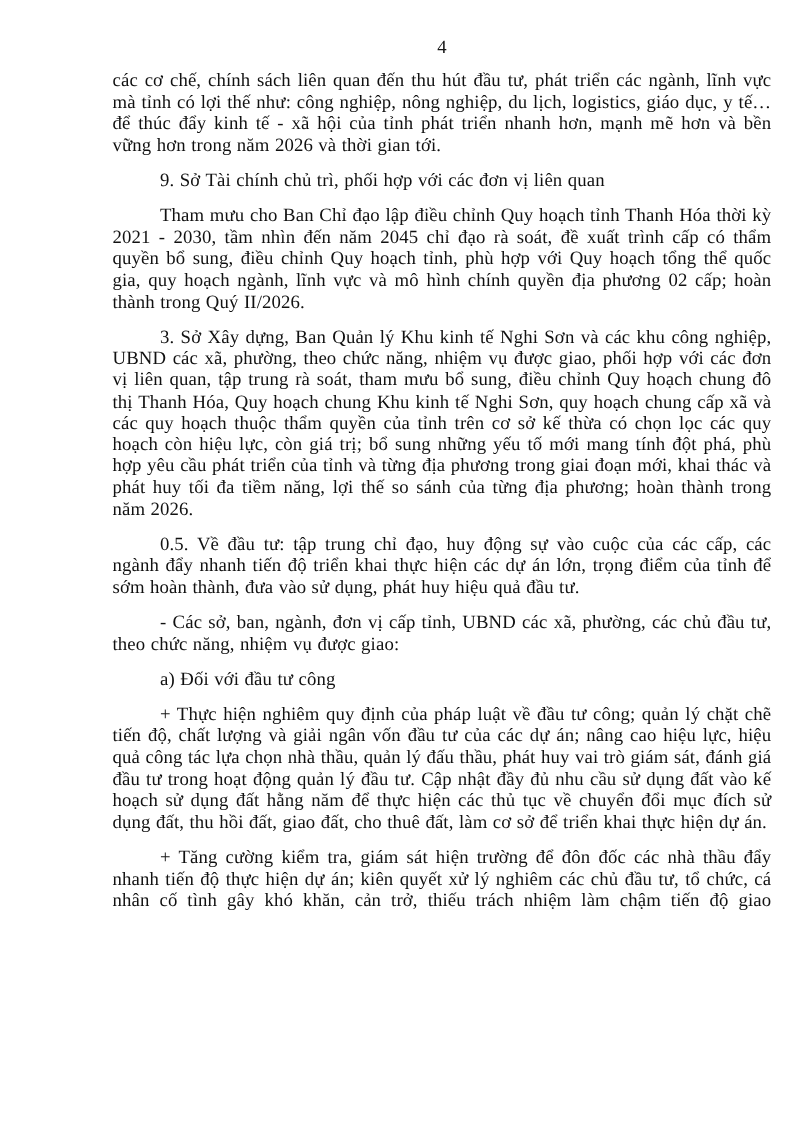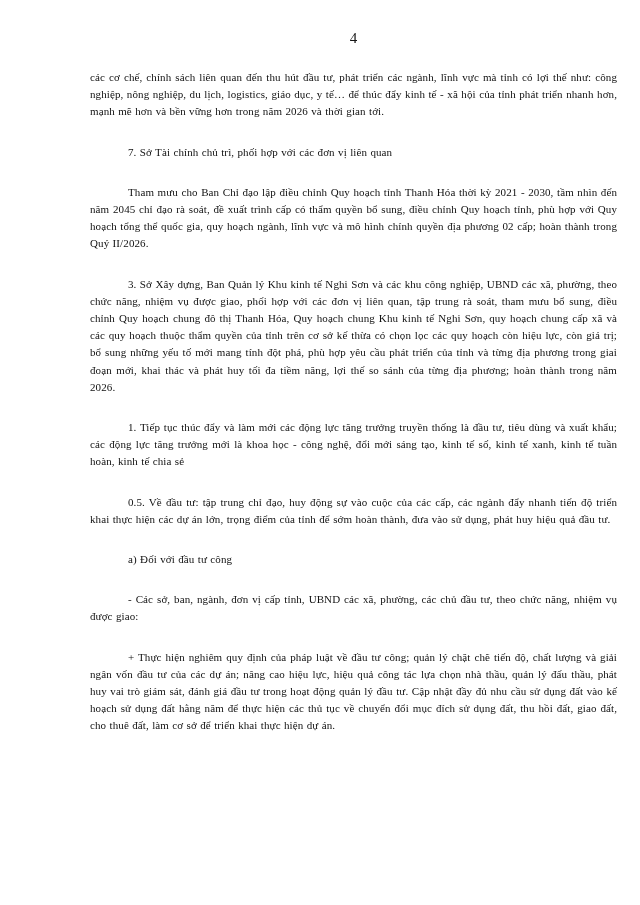--- a/index.html
+++ b/index.html
@@ -25,23 +25,23 @@
     font-size: 15px;
     color: #151515;
   }
   .doc {
     position: absolute;
     top: 53px;
     left: 90px;
     width: 527px;
   }
   .doc p {
-    margin: 16px 0 0 0;
+    margin: 4px 0 0 0;
     padding-top: 7px;
-    font-size: 11px;
+    font-size: 15px;
     line-height: 17.2px;
     text-align: justify;
     text-indent: 38px;
     letter-spacing: 0.1px;
     word-spacing: 0.5px;
   }
   .doc p.first {
     padding-top: 0;
     text-indent: 0;
   }
@@ -58,32 +58,32 @@
 <body>
 
 <div class="page">
 
   <div class="page-number">4</div>
 
   <div class="doc">
 
     <p class="first">các cơ chế, chính sách liên quan đến thu hút đầu tư, phát triển các ngành, lĩnh vực mà tỉnh có lợi thế như: công nghiệp, nông nghiệp, du lịch, logistics, giáo dục, y tế… để thúc đẩy kinh tế - xã hội của tỉnh phát triển nhanh hơn, mạnh mẽ hơn và bền vững hơn trong năm 2026 và thời gian tới.</p>
 
-    <p>7. Sở Tài chính chủ trì, phối hợp với các đơn vị liên quan</p>
+    <p>9. Sở Tài chính chủ trì, phối hợp với các đơn vị liên quan</p>
 
     <p>Tham mưu cho Ban Chỉ đạo lập điều chỉnh Quy hoạch tỉnh Thanh Hóa thời kỳ 2021 - 2030, tầm nhìn đến năm 2045 chỉ đạo rà soát, đề xuất trình cấp có thẩm quyền bổ sung, điều chỉnh Quy hoạch tỉnh, phù hợp với Quy hoạch tổng thể quốc gia, quy hoạch ngành, lĩnh vực và mô hình chính quyền địa phương 02 cấp; hoàn thành trong Quý II/2026.</p>
 
     <p>3. Sở Xây dựng, Ban Quản lý Khu kinh tế Nghi Sơn và các khu công nghiệp, UBND các xã, phường, theo chức năng, nhiệm vụ được giao, phối hợp với các đơn vị liên quan, tập trung rà soát, tham mưu bổ sung, điều chỉnh Quy hoạch chung đô thị Thanh Hóa, Quy hoạch chung Khu kinh tế Nghi Sơn, quy hoạch chung cấp xã và các quy hoạch thuộc thẩm quyền của tỉnh trên cơ sở kế thừa có chọn lọc các quy hoạch còn hiệu lực, còn giá trị; bổ sung những yếu tố mới mang tính đột phá, phù hợp yêu cầu phát triển của tỉnh và từng địa phương trong giai đoạn mới, khai thác và phát huy tối đa tiềm năng, lợi thế so sánh của từng địa phương; hoàn thành trong năm 2026.</p>
 
 
-    <p>1. Tiếp tục thúc đẩy và làm mới các động lực tăng trưởng truyền thống là đầu tư, tiêu dùng và xuất khẩu; các động lực tăng trưởng mới là khoa học - công nghệ, đổi mới sáng tạo, kinh tế số, kinh tế xanh, kinh tế tuần hoàn, kinh tế chia sẻ</p>
 
     <p>0.5. Về đầu tư: tập trung chỉ đạo, huy động sự vào cuộc của các cấp, các ngành đẩy nhanh tiến độ triển khai thực hiện các dự án lớn, trọng điểm của tỉnh để sớm hoàn thành, đưa vào sử dụng, phát huy hiệu quả đầu tư.</p>
 
+    <p>- Các sở, ban, ngành, đơn vị cấp tỉnh, UBND các xã, phường, các chủ đầu tư, theo chức năng, nhiệm vụ được giao:</p>
+
     <p>a) Đối với đầu tư công</p>
-
-    <p>- Các sở, ban, ngành, đơn vị cấp tỉnh, UBND các xã, phường, các chủ đầu tư, theo chức năng, nhiệm vụ được giao:</p>
 
     <p>+ Thực hiện nghiêm quy định của pháp luật về đầu tư công; quản lý chặt chẽ tiến độ, chất lượng và giải ngân vốn đầu tư của các dự án; nâng cao hiệu lực, hiệu quả công tác lựa chọn nhà thầu, quản lý đấu thầu, phát huy vai trò giám sát, đánh giá đầu tư trong hoạt động quản lý đầu tư. Cập nhật đầy đủ nhu cầu sử dụng đất vào kế hoạch sử dụng đất hằng năm để thực hiện các thủ tục về chuyển đổi mục đích sử dụng đất, thu hồi đất, giao đất, cho thuê đất, làm cơ sở để triển khai thực hiện dự án.</p>
 
+    <p class="fulljust">+ Tăng cường kiểm tra, giám sát hiện trường để đôn đốc các nhà thầu đẩy nhanh tiến độ thực hiện dự án; kiên quyết xử lý nghiêm các chủ đầu tư, tổ chức, cá nhân cố tình gây khó khăn, cản trở, thiếu trách nhiệm làm chậm tiến độ giao</p>
 
   </div>
 </div>
 
 </body></html>

